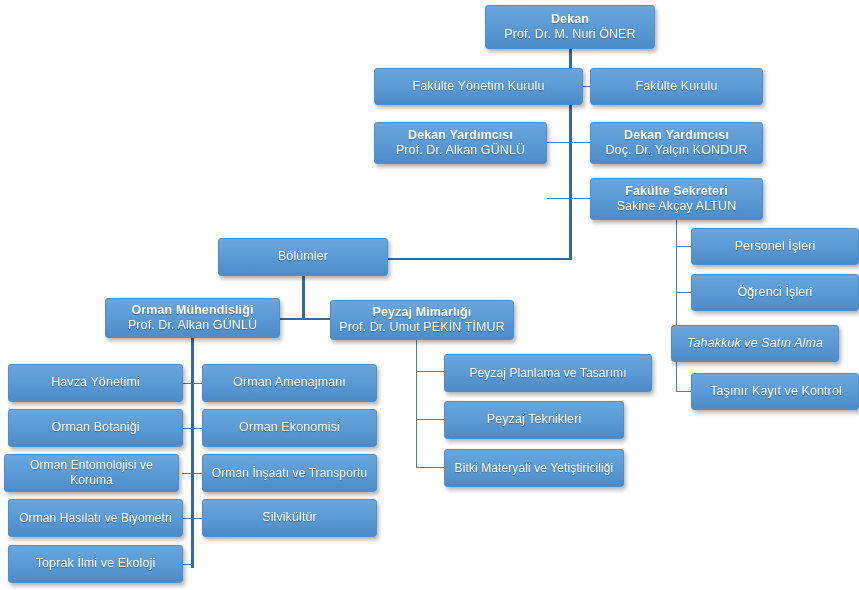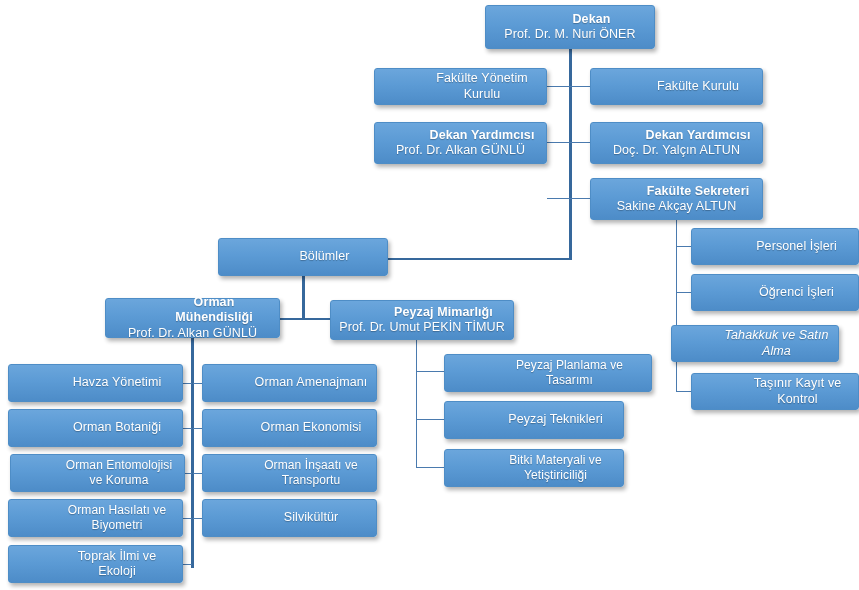--- a/index.html
+++ b/index.html
@@ -30,21 +30,21 @@
     border-radius:3px;
     background:linear-gradient(to bottom,#6BA6DC 0%,#5C9BD5 45%,#4D8CC8 100%);
     border:1px solid #4E8DC6;
     box-shadow:2px 3px 4px rgba(0,0,0,0.30);
     padding:2px 6px;
     line-height:1.22;
     letter-spacing:0.1px;
     font-size:12.5px;
     text-shadow:0 1px 1px rgba(0,0,0,0.28);
   }
-  .node .l1{display:block;margin-left:43px;}
+  .node .l1{display:block;}
   .node .l2{display:block;}
   .node.two-line{flex-direction:column;}
   .node.bold .l1{font-weight:bold;}
   .node.small{font-size:12px;}
 </style>
 </head>
 <body>
 
 <div id="chart">
 
@@ -84,36 +84,36 @@
   <div class="line thin-v" style="left:416px;top:340px;height:128px;"></div>
   <div class="line thin-h" style="left:416px;top:371px;width:28px;"></div>
   <div class="line thin-h" style="left:416px;top:419px;width:28px;"></div>
   <div class="line thin-h" style="left:416px;top:467px;width:28px;"></div>
 
   <div class="node two-line bold" style="left:485px;top:5px;width:170px;height:44px;">
     <span class="l1">Dekan</span>
     <span class="l2">Prof. Dr. M. Nuri ÖNER</span>
   </div>
 
-  <div class="node" style="left:374px;top:68px;width:173px;height:37px;">
+  <div class="node" style="left:374px;top:68px;width:209px;height:37px;">
     <span class="l1">Fakülte Yönetim Kurulu</span>
   </div>
 
   <div class="node" style="left:590px;top:68px;width:173px;height:37px;">
     <span class="l1">Fakülte Kurulu</span>
   </div>
 
   <div class="node two-line bold" style="left:374px;top:122px;width:173px;height:42px;">
     <span class="l1">Dekan Yardımcısı</span>
     <span class="l2">Prof. Dr. Alkan GÜNLÜ</span>
   </div>
 
   <div class="node two-line bold" style="left:590px;top:122px;width:173px;height:42px;">
     <span class="l1">Dekan Yardımcısı</span>
-    <span class="l2">Doç. Dr. Yalçın ALTUN</span>
+    <span class="l2">Doç. Dr. Yalçın KONDUR</span>
   </div>
 
 
   <div class="node two-line bold" style="left:590px;top:178px;width:173px;height:42px;">
     <span class="l1">Fakülte Sekreteri</span>
     <span class="l2">Sakine Akçay ALTUN</span>
   </div>
 
   <div class="node" style="left:691px;top:228px;width:168px;height:37px;">
     <span class="l1">Personel İşleri</span>
@@ -144,21 +144,21 @@
     <span class="l1">Peyzaj Mimarlığı</span>
     <span class="l2">Prof. Dr. Umut PEKİN TİMUR</span>
   </div>
 
   <div class="node" style="left:8px;top:364px;width:175px;height:38px;">
     <span class="l1">Havza Yönetimi</span>
   </div>
   <div class="node" style="left:8px;top:409px;width:175px;height:38px;">
     <span class="l1">Orman Botaniği</span>
   </div>
-  <div class="node small" style="left:10px;top:454px;width:175px;height:38px;">
+  <div class="node small" style="left:4px;top:454px;width:175px;height:38px;">
     <span class="l1">Orman Entomolojisi ve Koruma</span>
   </div>
   <div class="node small" style="left:8px;top:499px;width:175px;height:38px;">
     <span class="l1">Orman Hasılatı ve Biyometri</span>
   </div>
   <div class="node" style="left:8px;top:545px;width:175px;height:38px;">
     <span class="l1">Toprak İlmi ve Ekoloji</span>
   </div>
 
   <div class="node" style="left:202px;top:364px;width:175px;height:38px;">

